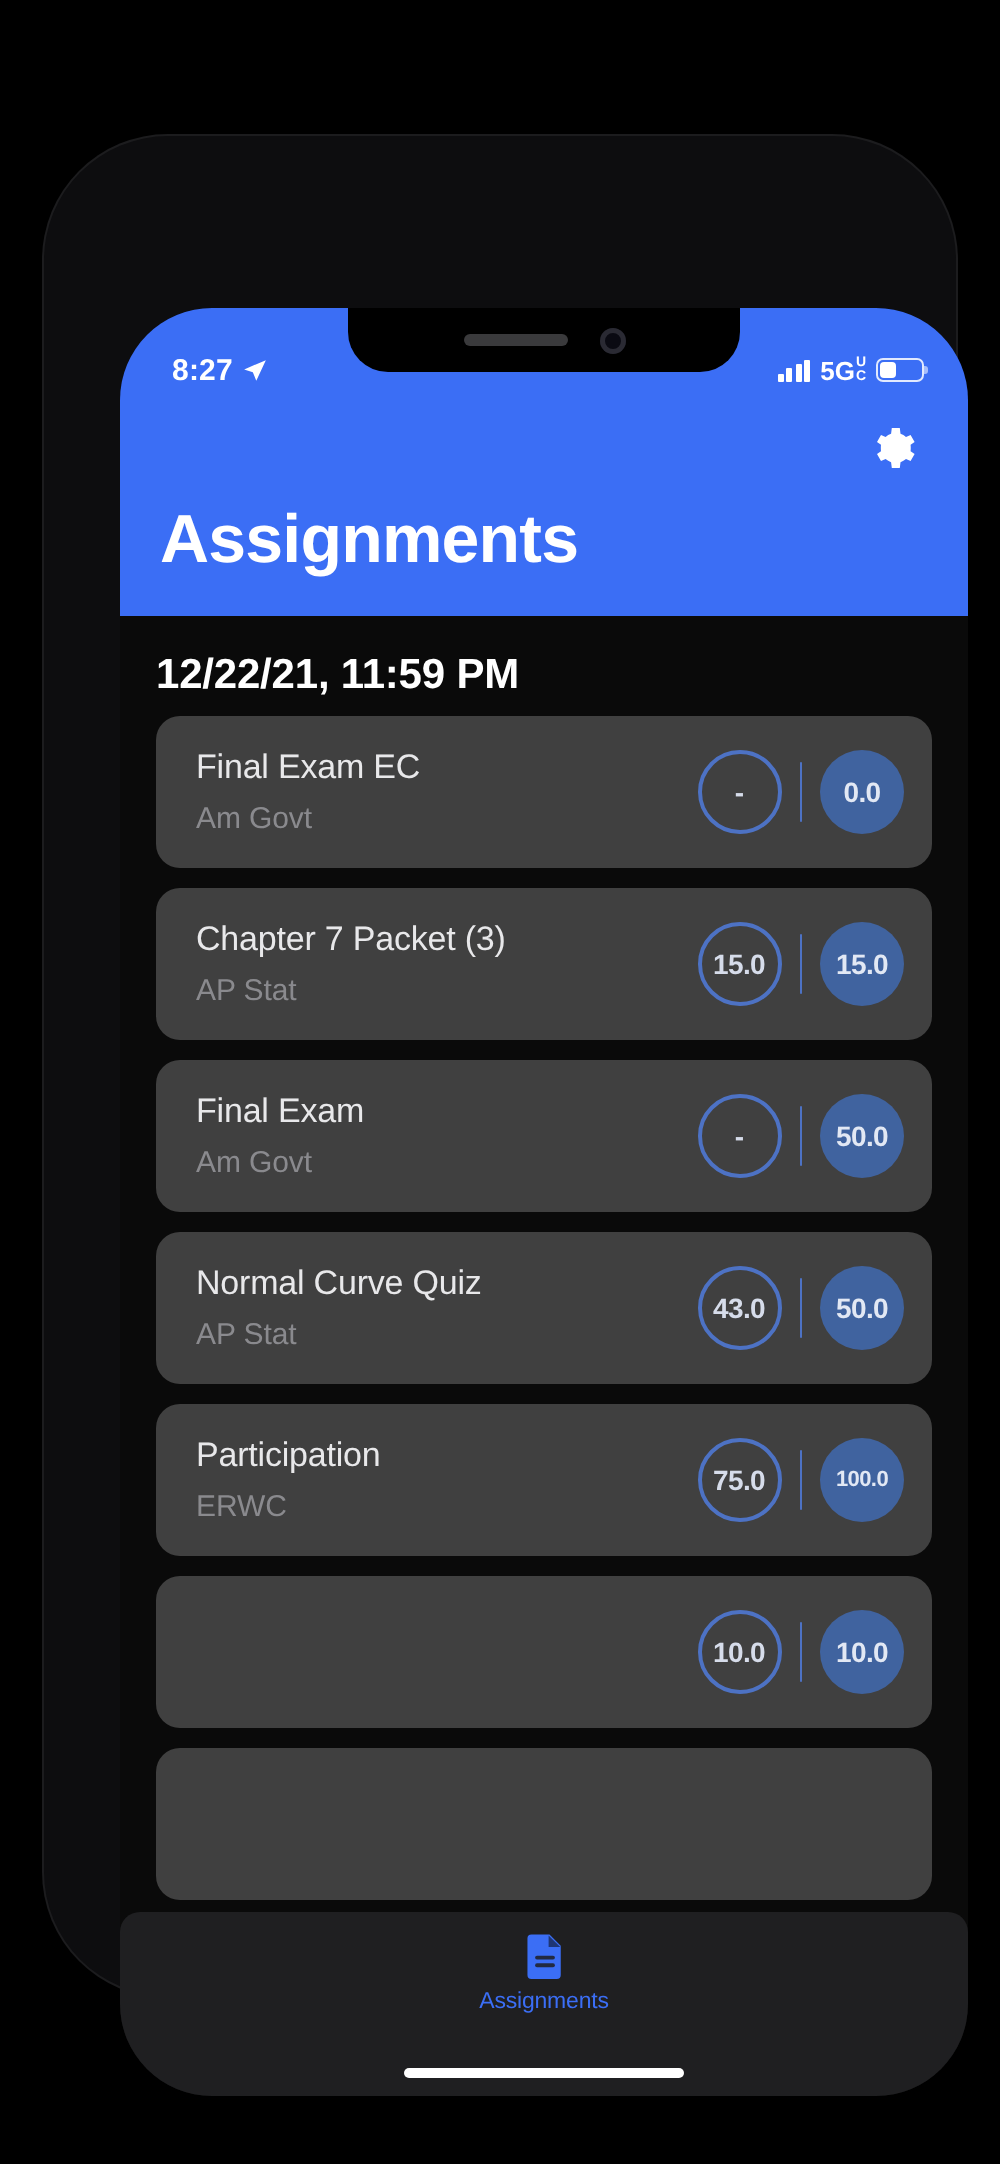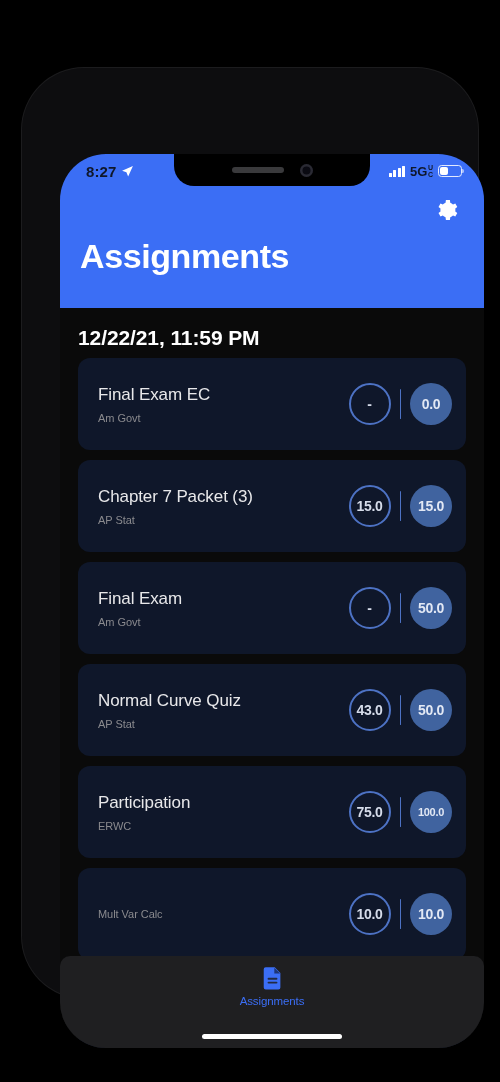--- a/index.html
+++ b/index.html
@@ -74,22 +74,22 @@
     position: relative;
     background: #3b6ef5;
     height: 154px;
     z-index: 10;
   }
   .status-bar {
     height: 32px;
     display: flex;
     align-items: center;
     justify-content: space-between;
-    padding: 1px 22px 0 26px;
-    color: #0f172a;
+    padding: 15px 22px 0 26px;
+    color: #ffffff;
   }
   .status-time {
     font-size: 15px;
     font-weight: bold;
     letter-spacing: 0.1px;
     display: flex;
     align-items: center;
     gap: 5px;
   }
   .loc-arrow { display: block; }
@@ -192,23 +192,23 @@
   .section-date {
     color: #ffffff;
     font-size: 21px;
     font-weight: bold;
     padding: 18px 0 8px 18px;
     letter-spacing: -0.1px;
   }
 
   .card {
     margin: 0 18px 10px 18px;
-    background: #0f172a;
+    background: #404040;
     border-radius: 12px;
-    height: 92px;
+    height: 76px;
     display: flex;
     align-items: center;
     padding: 0 14px 0 20px;
     box-sizing: border-box;
     cursor: pointer;
   }
   .card-text {
     flex: 1;
     min-width: 0;
     display: flex;
@@ -218,21 +218,21 @@
   .card-title {
     color: #e8e8ea;
     font-size: 17px;
     letter-spacing: -0.1px;
     white-space: nowrap;
     overflow: hidden;
     text-overflow: ellipsis;
   }
   .card-sub {
     color: #8a8a8e;
-    font-size: 11px;
+    font-size: 15px;
     letter-spacing: -0.05px;
   }
   .scores {
     display: flex;
     align-items: center;
     gap: 9px;
     flex-shrink: 0;
   }
   .score-circle {
     width: 42px;
@@ -408,21 +408,20 @@
               <div class="card-sub">ERWC</div>
             </div>
             <div class="scores">
               <div class="score-circle outlined">75.0</div>
               <div class="score-divider"></div>
               <div class="score-circle filled small-text">100.0</div>
             </div>
           </div>
           <div class="card">
             <div class="card-text">
-              <div class="card-sub">Mult Var Calc</div>
             </div>
             <div class="scores">
               <div class="score-circle outlined">10.0</div>
               <div class="score-divider"></div>
               <div class="score-circle filled">10.0</div>
             </div>
           </div>
           <div class="card"></div>
         </div>
     </div>

